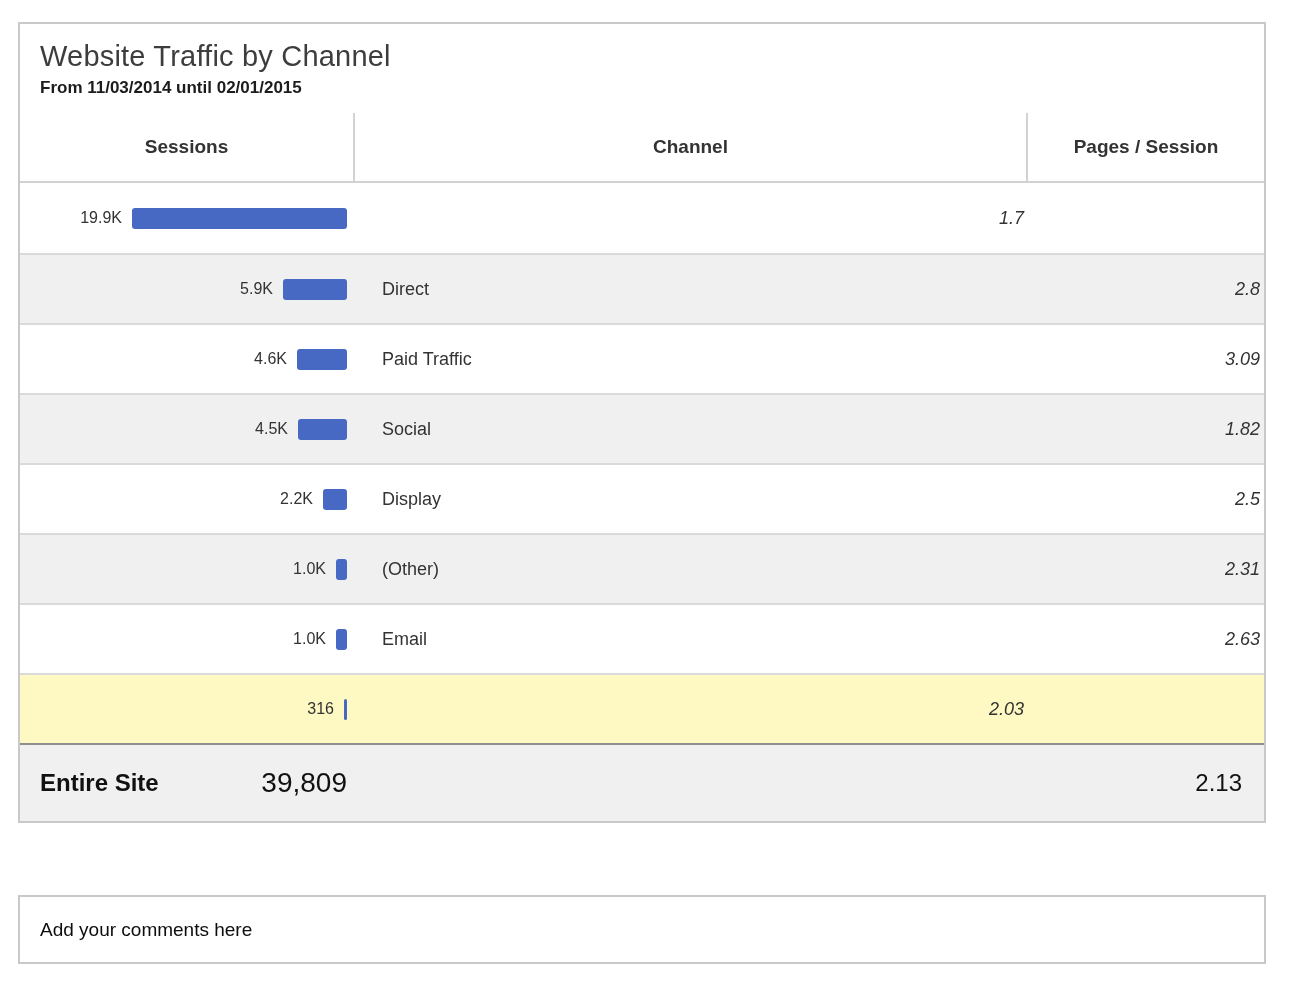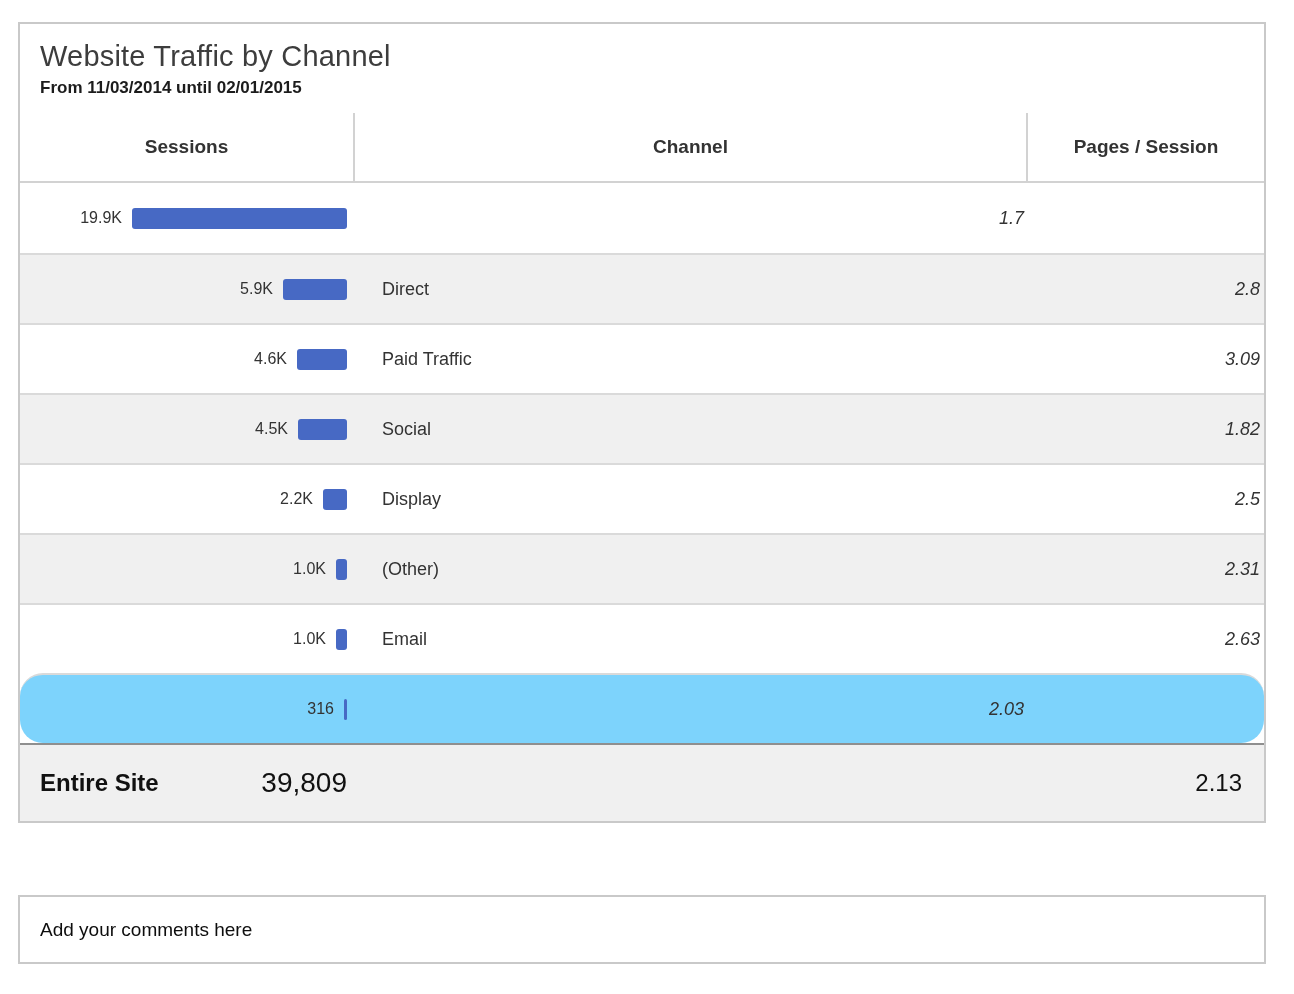--- a/index.html
+++ b/index.html
@@ -157,21 +157,21 @@
     <div class="pages-cell">2.31</div>
   </div>
       <div class="grid-row data-row">
     <div class="sessions-cell">
       <span class="sess-label">1.0K</span>
       <span class="bar" style="width: 11px; background: rgb(71, 105, 196);"></span>
     </div>
     <div class="channel-cell">Email</div>
     <div class="pages-cell">2.63</div>
   </div>
-      <div class="grid-row data-row alt" style="background: #7dd3fc; border-radius: 23px;">
+      <div class="grid-row data-row alt" style="background: #fef9c3;">
     <div class="sessions-cell">
       <span class="sess-label">316</span>
       <span class="bar" style="width: 3px; background: rgb(71, 105, 196);"></span>
     </div>
     <div class="pages-cell">2.03</div>
   </div>
     </div>
 
   <div class="grid-row footer-row">
     <div class="footer-sessions">

